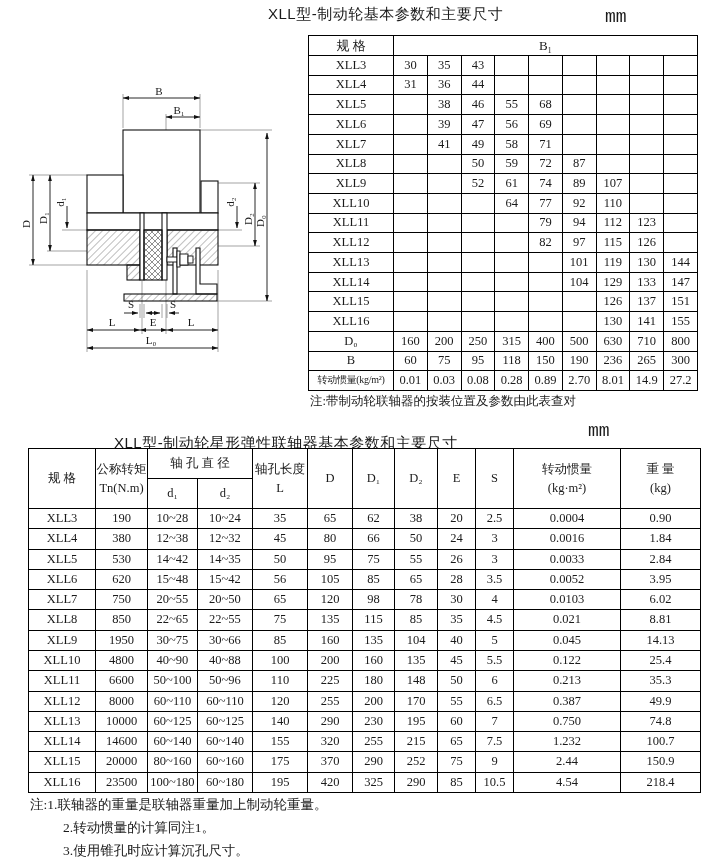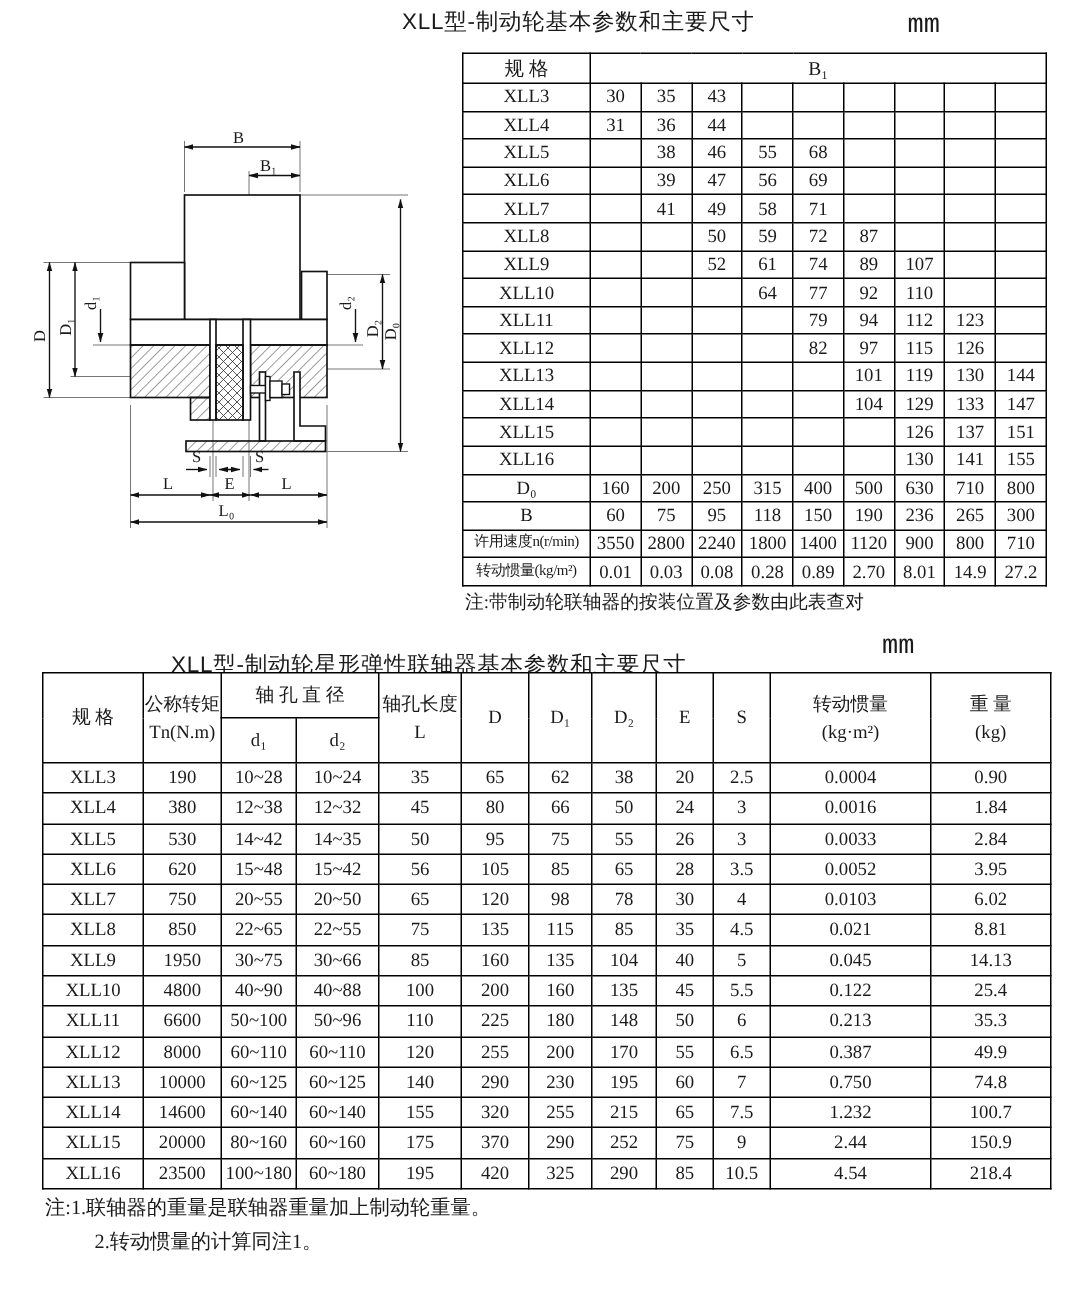--- a/index.html
+++ b/index.html
@@ -339,32 +339,20 @@
         <td>B</td>
         <td>60</td>
         <td>75</td>
         <td>95</td>
         <td>118</td>
         <td>150</td>
         <td>190</td>
         <td>236</td>
         <td>265</td>
         <td>300</td>
-      </tr>
-      <tr>
-        <td class="lbl-sm">许用速度n(r/min)</td>
-        <td>3550</td>
-        <td>2800</td>
-        <td>2240</td>
-        <td>1800</td>
-        <td>1400</td>
-        <td>1120</td>
-        <td>900</td>
-        <td>800</td>
-        <td>710</td>
       </tr>
       <tr>
         <td class="lbl-sm">转动惯量(kg/m²)</td>
         <td>0.01</td>
         <td>0.03</td>
         <td>0.08</td>
         <td>0.28</td>
         <td>0.89</td>
         <td>2.70</td>
         <td>8.01</td>
@@ -621,13 +609,14 @@
         <td>10.5</td>
         <td>4.54</td>
         <td>218.4</td>
       </tr>
     </tbody>
 </table>
 
 <div class="abs footnotes" style="left:30px;top:793px;">
   <div>注:1.联轴器的重量是联轴器重量加上制动轮重量。</div>
   <div class="fn-indent">2.转动惯量的计算同注1。</div>
+  <div class="fn-indent">3.使用锥孔时应计算沉孔尺寸。</div>
 </div>
 
 </body></html>

